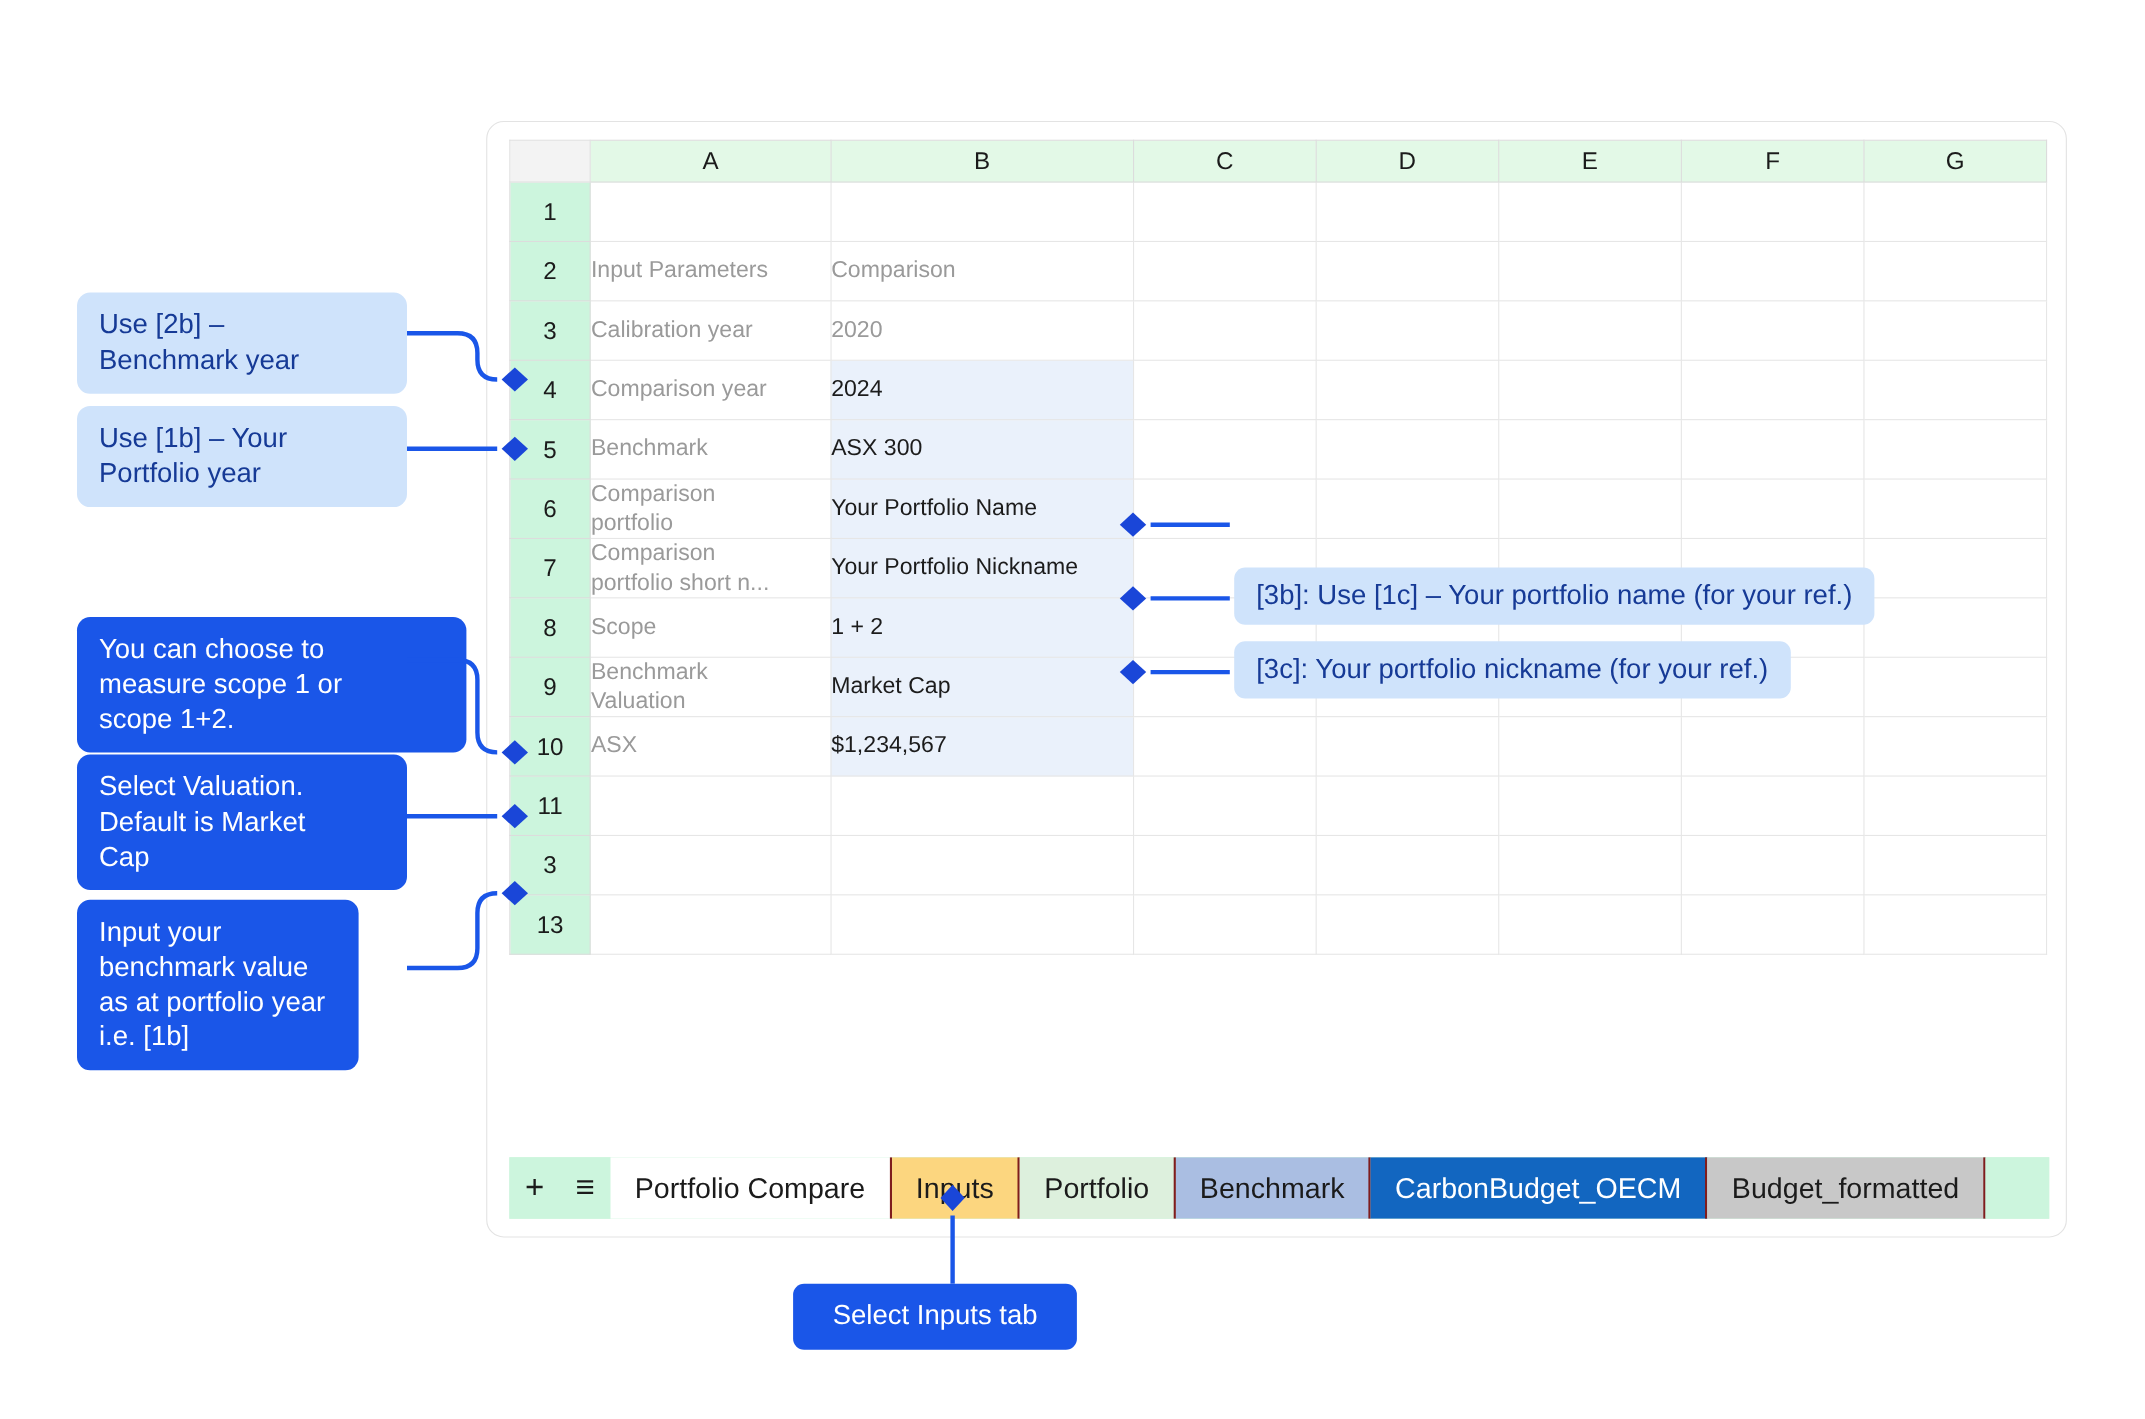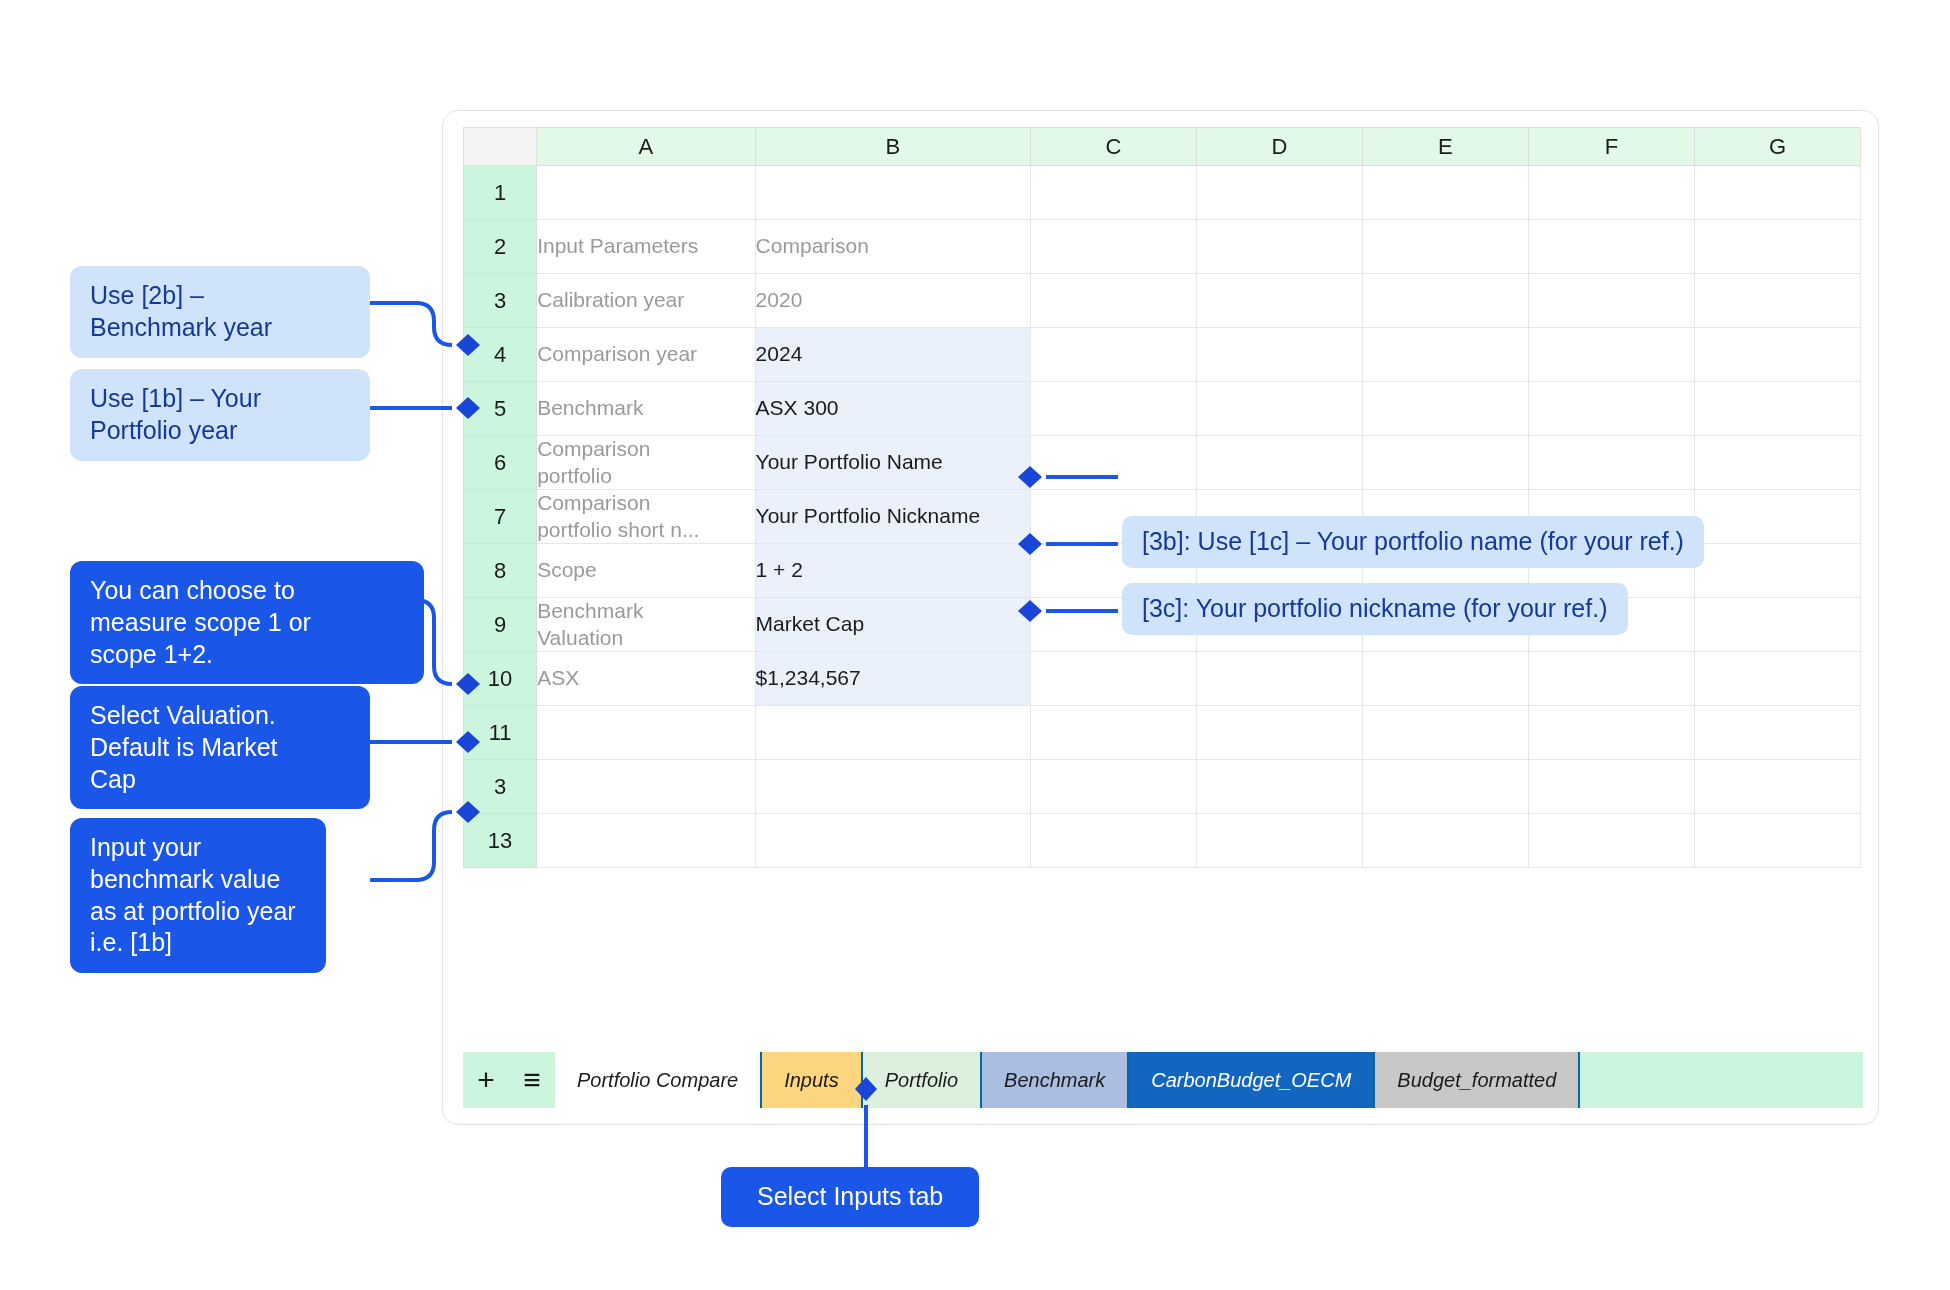--- a/index.html
+++ b/index.html
@@ -86,25 +86,24 @@
   }
   .tab-ctl {
     display: flex; align-items: center; justify-content: center;
     width: 46px;
     font-size: 30px; color: #1b1b1b;
     background: #ccf5dd;
   }
   .tab {
     display: flex; align-items: center; justify-content: center;
     padding: 0 22px;
-    font-size: 20px;
+    font-size: 26px;
     color: #1b1b1b;
-    border-right: 2px solid #0369a1;
+    border-right: 2px solid #7f1d1d;
     white-space: nowrap;
-    font-style: italic;
   }
   .tab.white   { background: #ffffff; }
   .tab.amber   { background: #fcd67f; }
   .tab.palegrn { background: #ddf0dd; }
   .tab.periwinkle { background: #aabee2; }
   .tab.strongblue { background: #1266c0; color: #ffffff; }
   .tab.gray    { background: #c8c8c8; }
   .tab-filler { flex: 1; background: #ccf5dd; }
 
   

